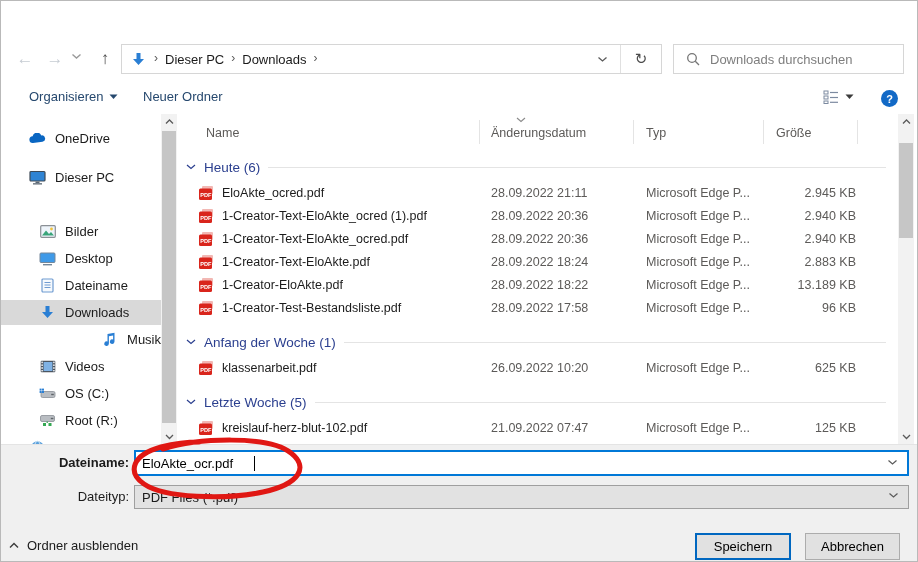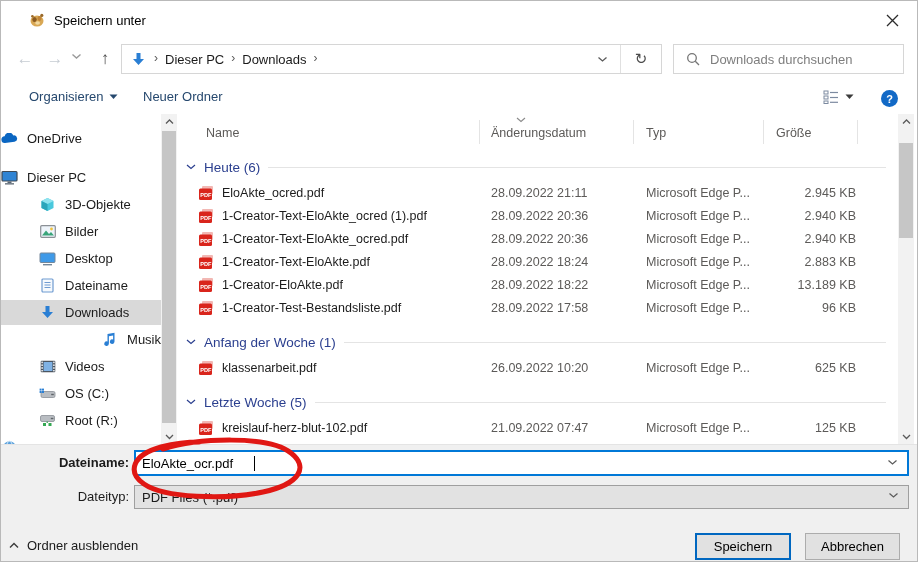--- a/index.html
+++ b/index.html
@@ -33,21 +33,21 @@
   .search-ico{margin:0 8px 0 12px;}
   
   .toolbar{position:absolute;left:0;top:84px;width:100%;height:29px;border-bottom:1px solid #ececec;}
   .tb-item{position:absolute;top:4px;display:flex;align-items:center;gap:6px;color:#26486e;font-size:13px;cursor:default;}
   .tb-right{position:absolute;top:5px;display:flex;align-items:center;}
   .help-circle{width:17px;height:17px;border-radius:50%;background:#1269c6;color:#fff;font-size:11px;font-weight:bold;display:flex;align-items:center;justify-content:center;}
   
   .main{position:absolute;left:0;top:113px;width:918px;height:330px;overflow:hidden;background:#fff;}
   
   .sidebar{position:absolute;left:0;top:0;width:160px;height:330px;}
-  .side-item{position:absolute;left:0;width:160px;height:25px;display:flex;align-items:center;gap:9px;box-sizing:border-box;font-size:13px;color:#1b1b1b;}
+  .side-item{position:absolute;left:0;width:160px;height:25px;display:flex;align-items:center;gap:9px;padding-left:28px;box-sizing:border-box;font-size:13px;color:#1b1b1b;}
   .side-item.child{padding-left:38px;}
   .side-item.selected{background:#d9d9d9;}
   .si-icon{width:17px;height:16px;display:flex;align-items:center;justify-content:center;flex:none;}
   .v-scroll{position:absolute;top:0;width:16px;height:330px;background:#f2f2f2;}
   .v-scroll.sb-side{left:160px;}
   .v-scroll.sb-list{left:897px;}
   .sc-arrow{position:absolute;left:0;width:16px;height:15px;display:flex;align-items:center;justify-content:center;}
   .sc-thumb{position:absolute;left:1px;width:14px;background:#c6c6c6;}
   
   .list{position:absolute;left:177px;top:0;width:720px;height:330px;}
@@ -78,38 +78,20 @@
   .btn-cancel{left:804px;width:95px;border:1px solid #acacac;}
   
   .annotation{position:absolute;left:0;top:0;width:918px;height:562px;pointer-events:none;z-index:50;}
   svg{display:block;}
 </style>
 </head>
 <body>
 
 <div class="window">
 
-  <div class="titlebar">
-    <span class="app-icon">
-      <svg width="17" height="16" viewBox="0 0 17 16">
-        <ellipse cx="8" cy="9" rx="6.5" ry="5.5" fill="#d9a855"></ellipse>
-        <ellipse cx="5.5" cy="7.5" rx="2.2" ry="2.6" fill="#8a5a22"></ellipse>
-        <ellipse cx="10.5" cy="6.5" rx="2" ry="2.4" fill="#c08437"></ellipse>
-        <ellipse cx="8.6" cy="11" rx="2.4" ry="1.8" fill="#f2d9a0"></ellipse>
-        <circle cx="12.8" cy="3.4" r="1.6" fill="#9a6a2a"></circle>
-        <circle cx="3.4" cy="4.2" r="1.3" fill="#9a6a2a"></circle>
-      </svg>
-    </span>
-    <span class="title-text">Speichern unter</span>
-    <span class="close-btn">
-      <svg width="13" height="13" viewBox="0 0 13 13">
-          <path d="M1 1 L12 12 M12 1 L1 12" stroke="#2b2b2b" stroke-width="1.3" fill="none"></path>
-        </svg>
-    </span>
-  </div>
 
   <div class="navrow">
     <span class="nav-arrow nav-back">←</span>
     <span class="nav-arrow nav-fwd">→</span>
     <span class="nav-chev">
       <svg width="11" height="7" viewBox="0 0 11 7">
           <polyline points="1.5,1.5 5.5,5 9.5,1.5" fill="none" stroke="#9a9a9a" stroke-width="1.4"></polyline>
         </svg>
     </span>
     <span class="nav-arrow nav-up">↑</span>
@@ -190,30 +172,20 @@
       <div class="side-item" style="top:51px;">
         <span class="si-icon">
           <svg width="17" height="15" viewBox="0 0 17 15">
               <rect x="1" y="1.5" width="15" height="9.5" rx="1" fill="#2f84d4" stroke="#3e4a56" stroke-width="1.2"></rect>
               <rect x="6.5" y="11.5" width="4" height="1.6" fill="#5a6673"></rect>
               <rect x="4" y="13.2" width="9" height="1.3" fill="#5a6673"></rect>
             </svg>
         </span>
         <span>Dieser PC</span>
       </div>
-      <div class="side-item child" style="top:78px;">
-        <span class="si-icon">
-          <svg width="15" height="15" viewBox="0 0 15 15">
-              <path d="M7.5 1 L13.5 4 V11 L7.5 14 L1.5 11 V4 Z" fill="#49c8dd"></path>
-              <path d="M7.5 1 L13.5 4 L7.5 7 L1.5 4 Z" fill="#8fe3ef"></path>
-              <path d="M7.5 7 V14 L1.5 11 V4 Z" fill="#2aa5ba"></path>
-            </svg>
-        </span>
-        <span>3D-Objekte</span>
-      </div>
       <div class="side-item child" style="top:105px;">
         <span class="si-icon">
           <svg width="16" height="13" viewBox="0 0 16 13">
               <rect x="0.7" y="0.7" width="14.6" height="11.6" rx="1" fill="#eef4fa" stroke="#8b9096" stroke-width="1.2"></rect>
               <path d="M2 10.5 L6 5.5 L9 9 L11 7 L14 10.5 Z" fill="#3aa57a"></path>
               <circle cx="11.5" cy="4" r="1.4" fill="#f0c23c"></circle>
             </svg>
         </span>
         <span>Bilder</span>
       </div>

